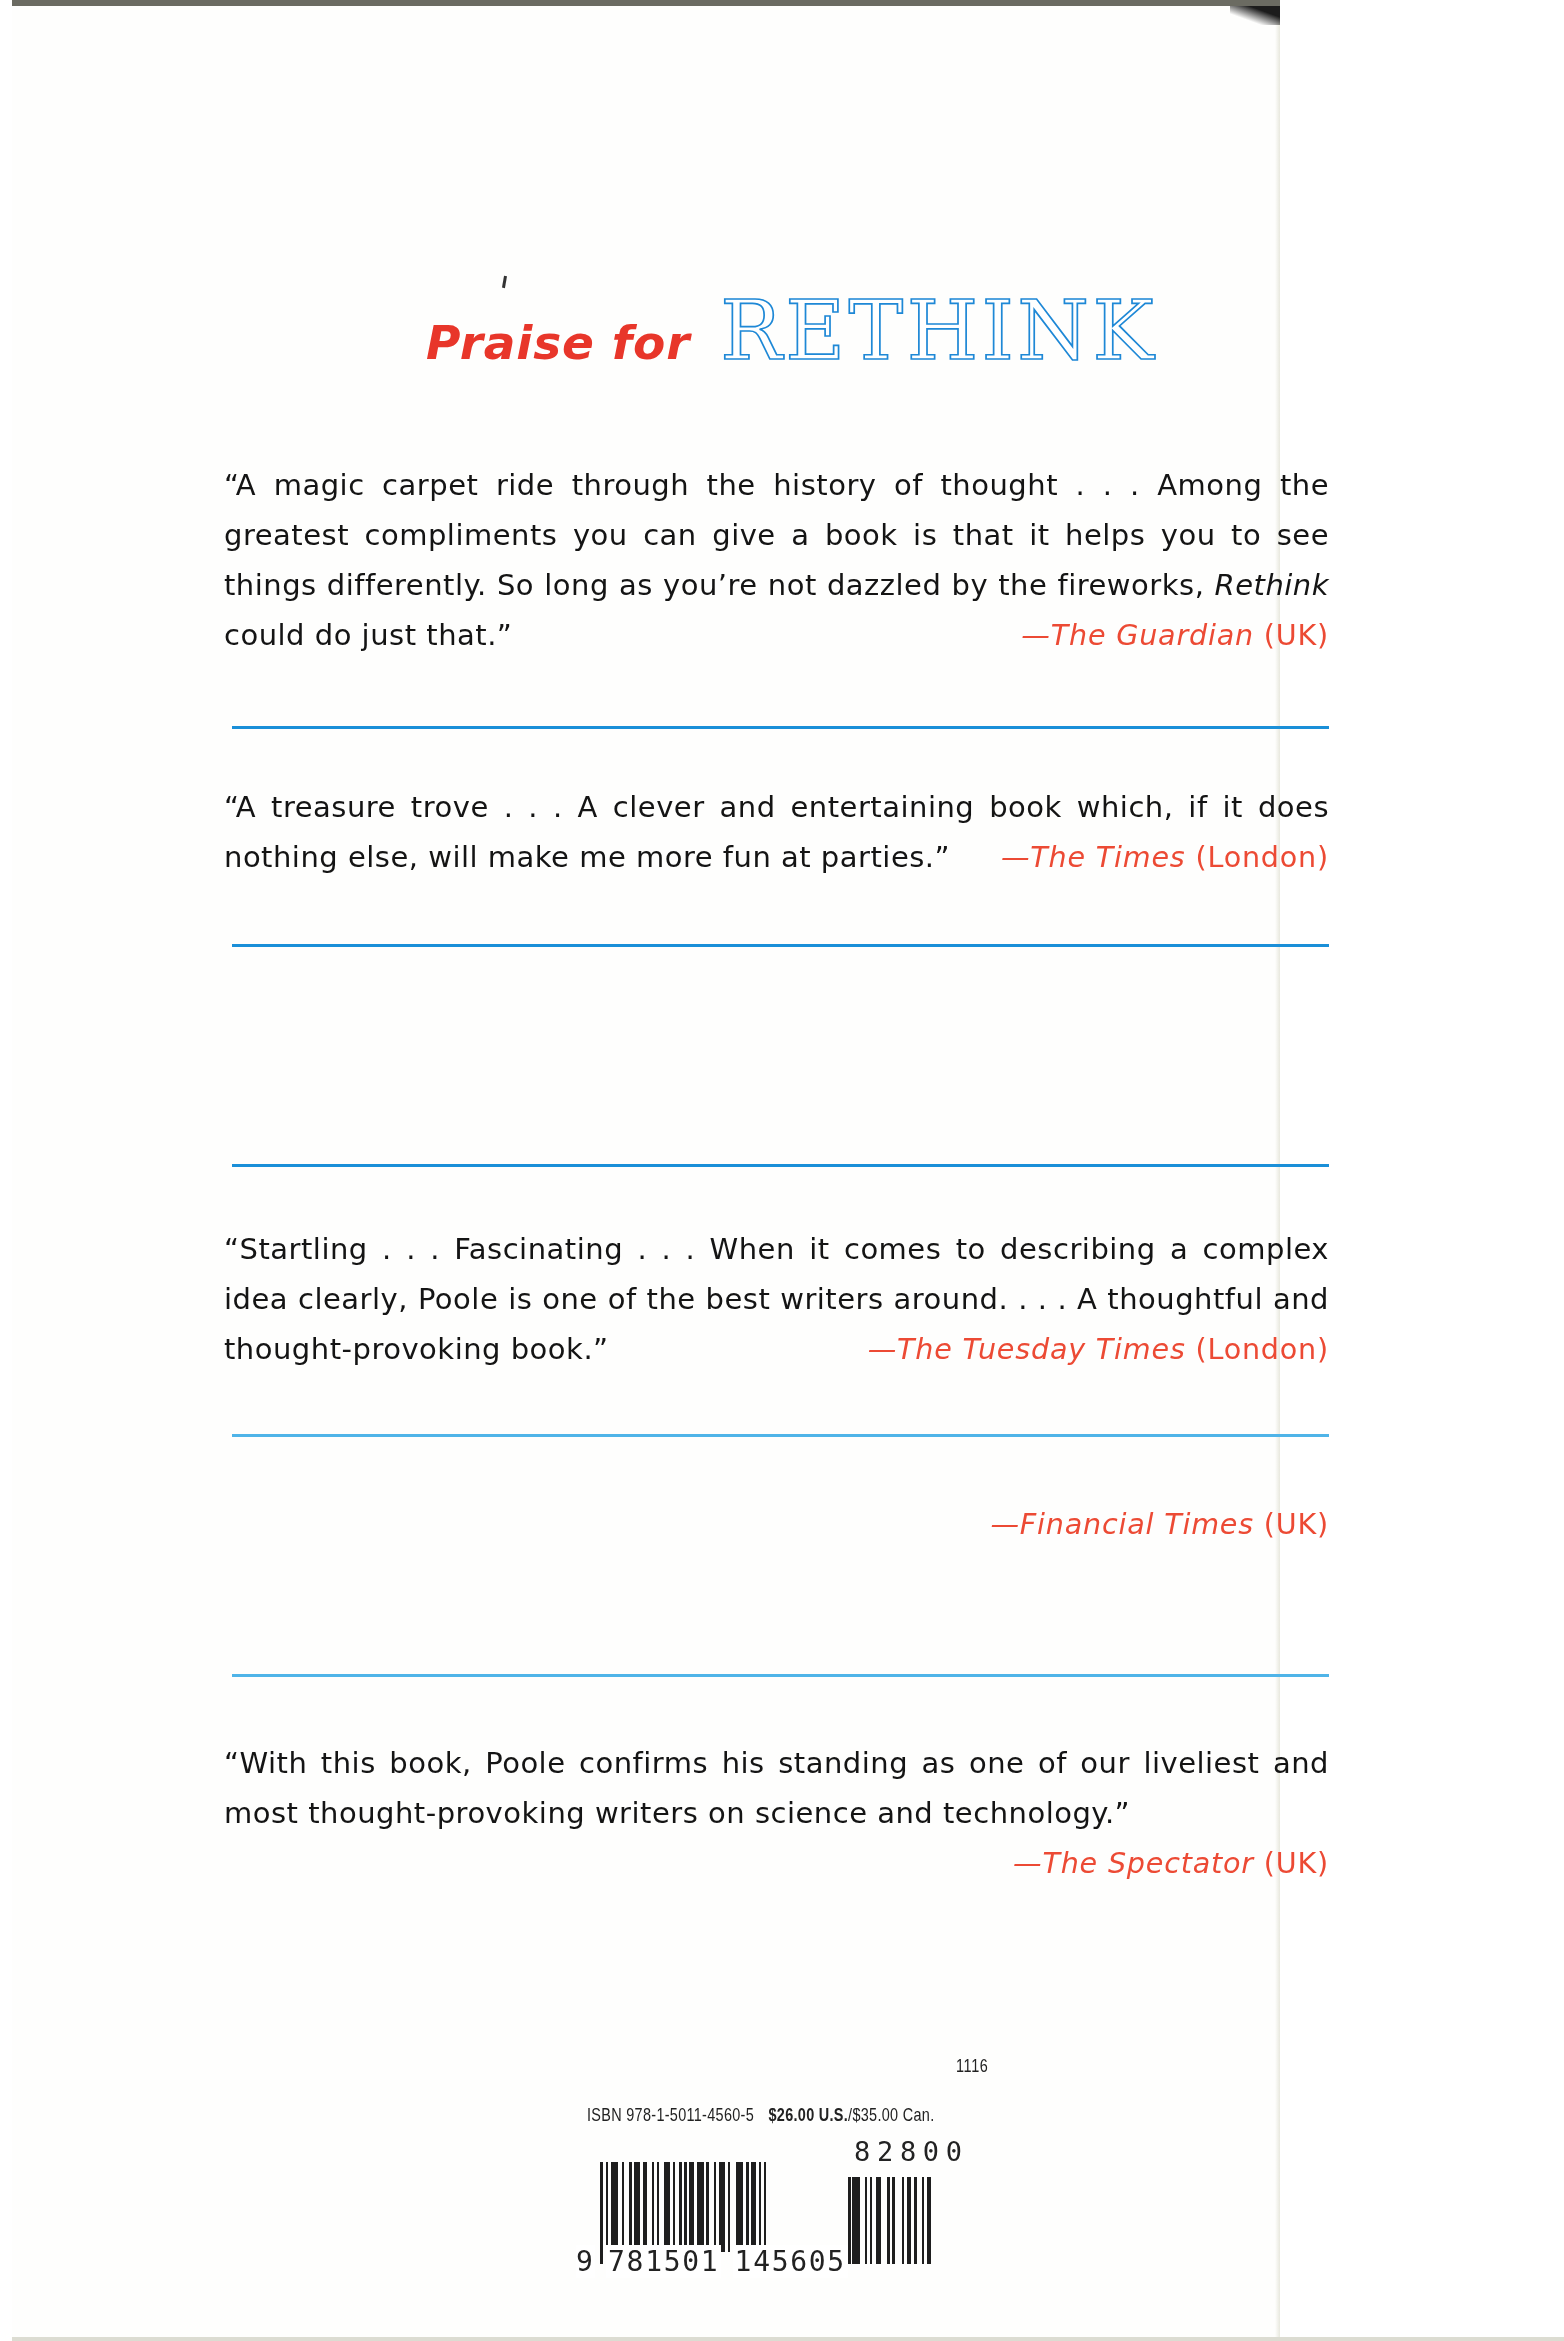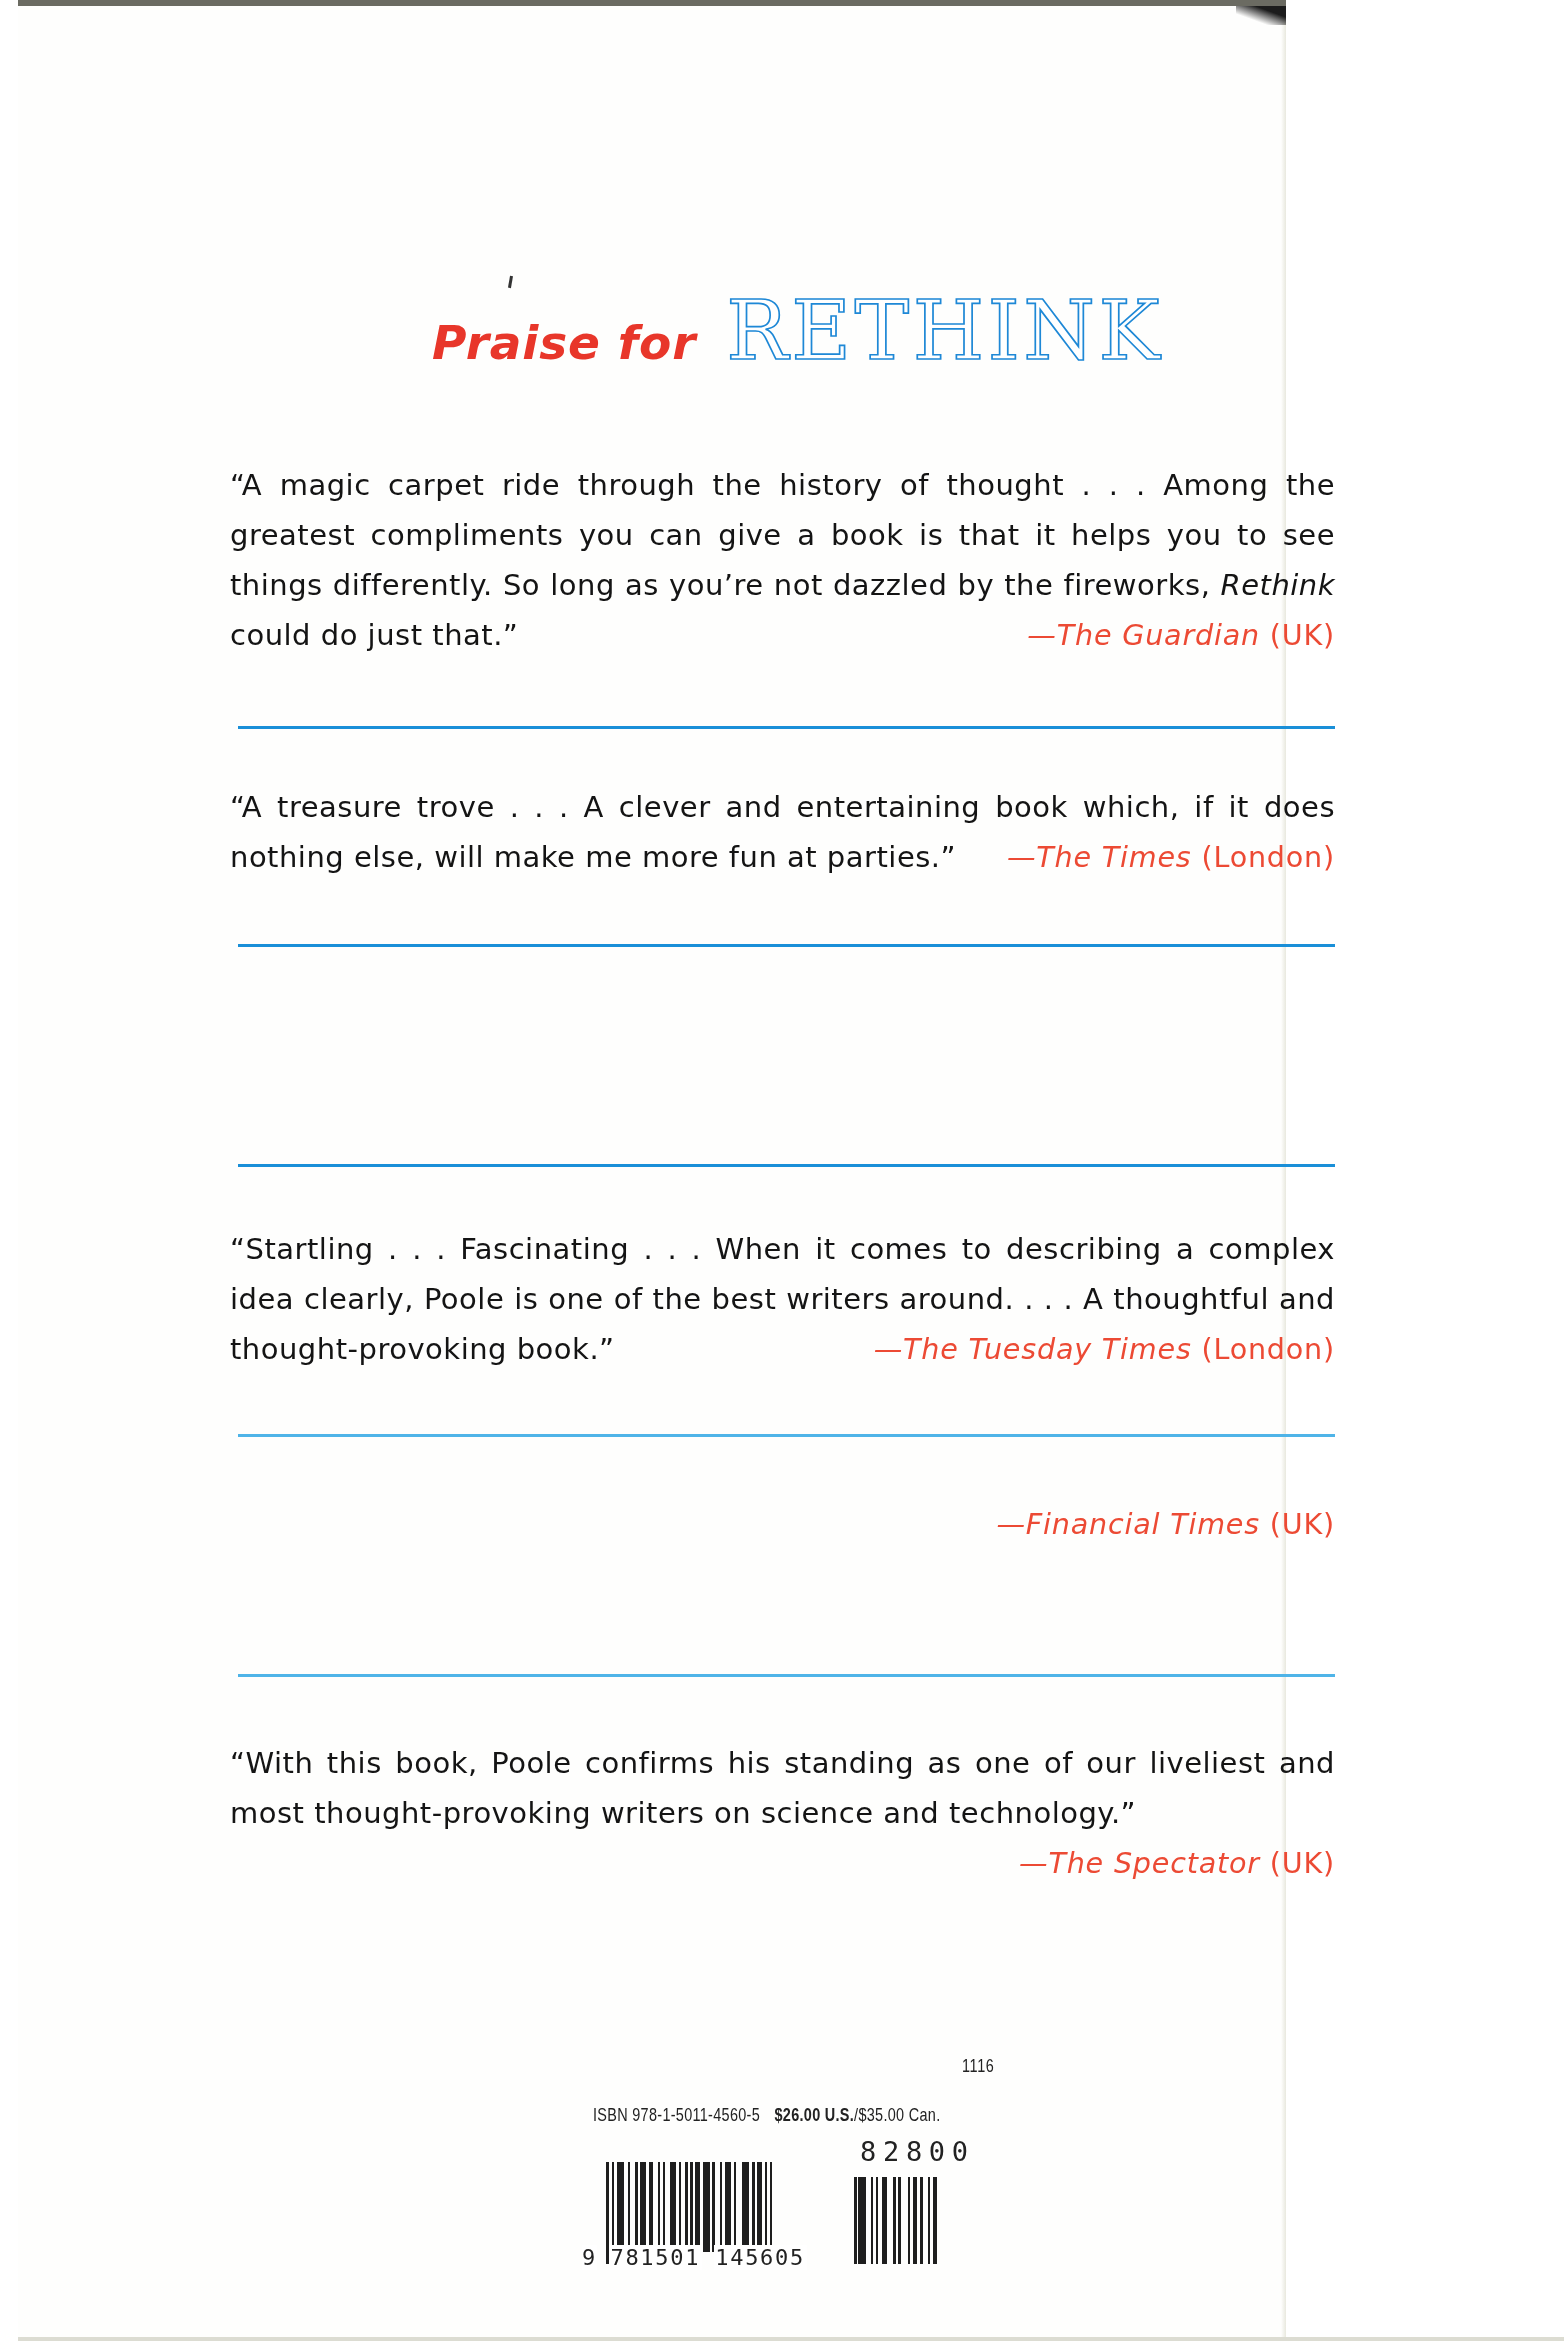--- a/index.html
+++ b/index.html
@@ -9,21 +9,21 @@
   }
   body {
     width: 1564px;
     height: 2342px;
     position: relative;
     overflow: hidden;
     font-family: "DejaVu Sans", sans-serif;
   }
   .page {
     position: absolute;
-    left: 18px; top: 0;
+    left: 12px; top: 0;
     width: 1268px;
     height: 2342px;
     background: #fefefd;
     border-top: 6.7px solid #6b6b62;
     box-sizing: border-box;
   }
   .page::after {
     content: "";
     position: absolute;
     right: 0; top: 0;
@@ -173,21 +173,21 @@
     align-items: flex-start;
   }
   .bar { background: #1e1e1e; height: 100%; }
   .bar.short { height: 88%; }
   .gap { height: 100%; }
   .barcode-digits {
     position: absolute;
     left: 564px;
     top: 2239px;
     font-family: "DejaVu Sans Mono", monospace;
-    font-size: 22px;
+    font-size: 28px;
     color: #222;
     white-space: nowrap;
     letter-spacing: 1.7px;
     background: transparent;
   }
   .barcode-digits .grp1 { margin-left: 11.8px; background: #fff; padding: 0 1.7px; }
   .barcode-digits .grp2 { margin-left: 11.8px; background: #fff; padding: 0 1.7px; }
   .barcode-digits .lead { background: #fff; }
 </style>
 </head>

